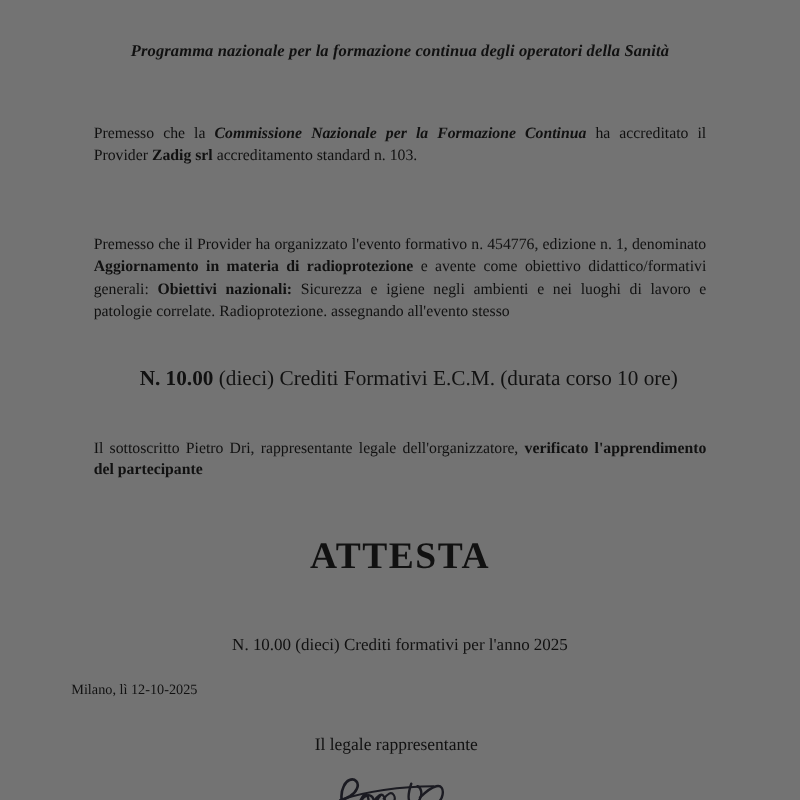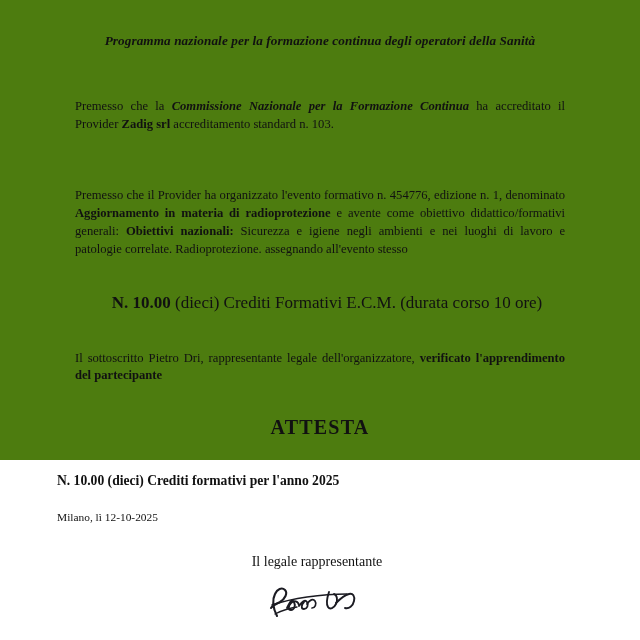--- a/index.html
+++ b/index.html
@@ -12,22 +12,22 @@
     width: 640px;
     height: 640px;
     overflow: hidden;
     font-family: "Liberation Serif", "DejaVu Serif", serif;
     color: #111111;
     -webkit-font-smoothing: antialiased;
   }
   .page {
     position: relative;
     width: 640px;
-    height: 460px;
-    background: #4d7c0f;
+    height: 640px;
+    background: #737373;
     box-sizing: border-box;
   }
   .content {
     position: absolute;
     left: 57px;
     top: 0;
     width: 526px;
   }
   .doc-title {
     text-align: center;
@@ -60,28 +60,28 @@
   .credits-line {
     text-align: center;
     font-size: 17px;
     line-height: 1.42;
     margin: 0;
     padding-left: 14px;
   }
   .attesta {
     text-align: center;
     font-weight: bold;
-    font-size: 20px;
+    font-size: 30px;
     line-height: 1.1;
     letter-spacing: 1.2px;
-    margin: 0;
+    margin: 12px;
   }
   .credits-year {
-    text-align: left;
-    font-weight: bold;
+    text-align: center;
+    font-weight: normal;
     font-size: 13.6px;
     line-height: 1.4;
     margin: 0;
   }
   .place-date {
     text-align: left;
     font-size: 11.4px;
     line-height: 1.4;
     margin: 0;
   }

